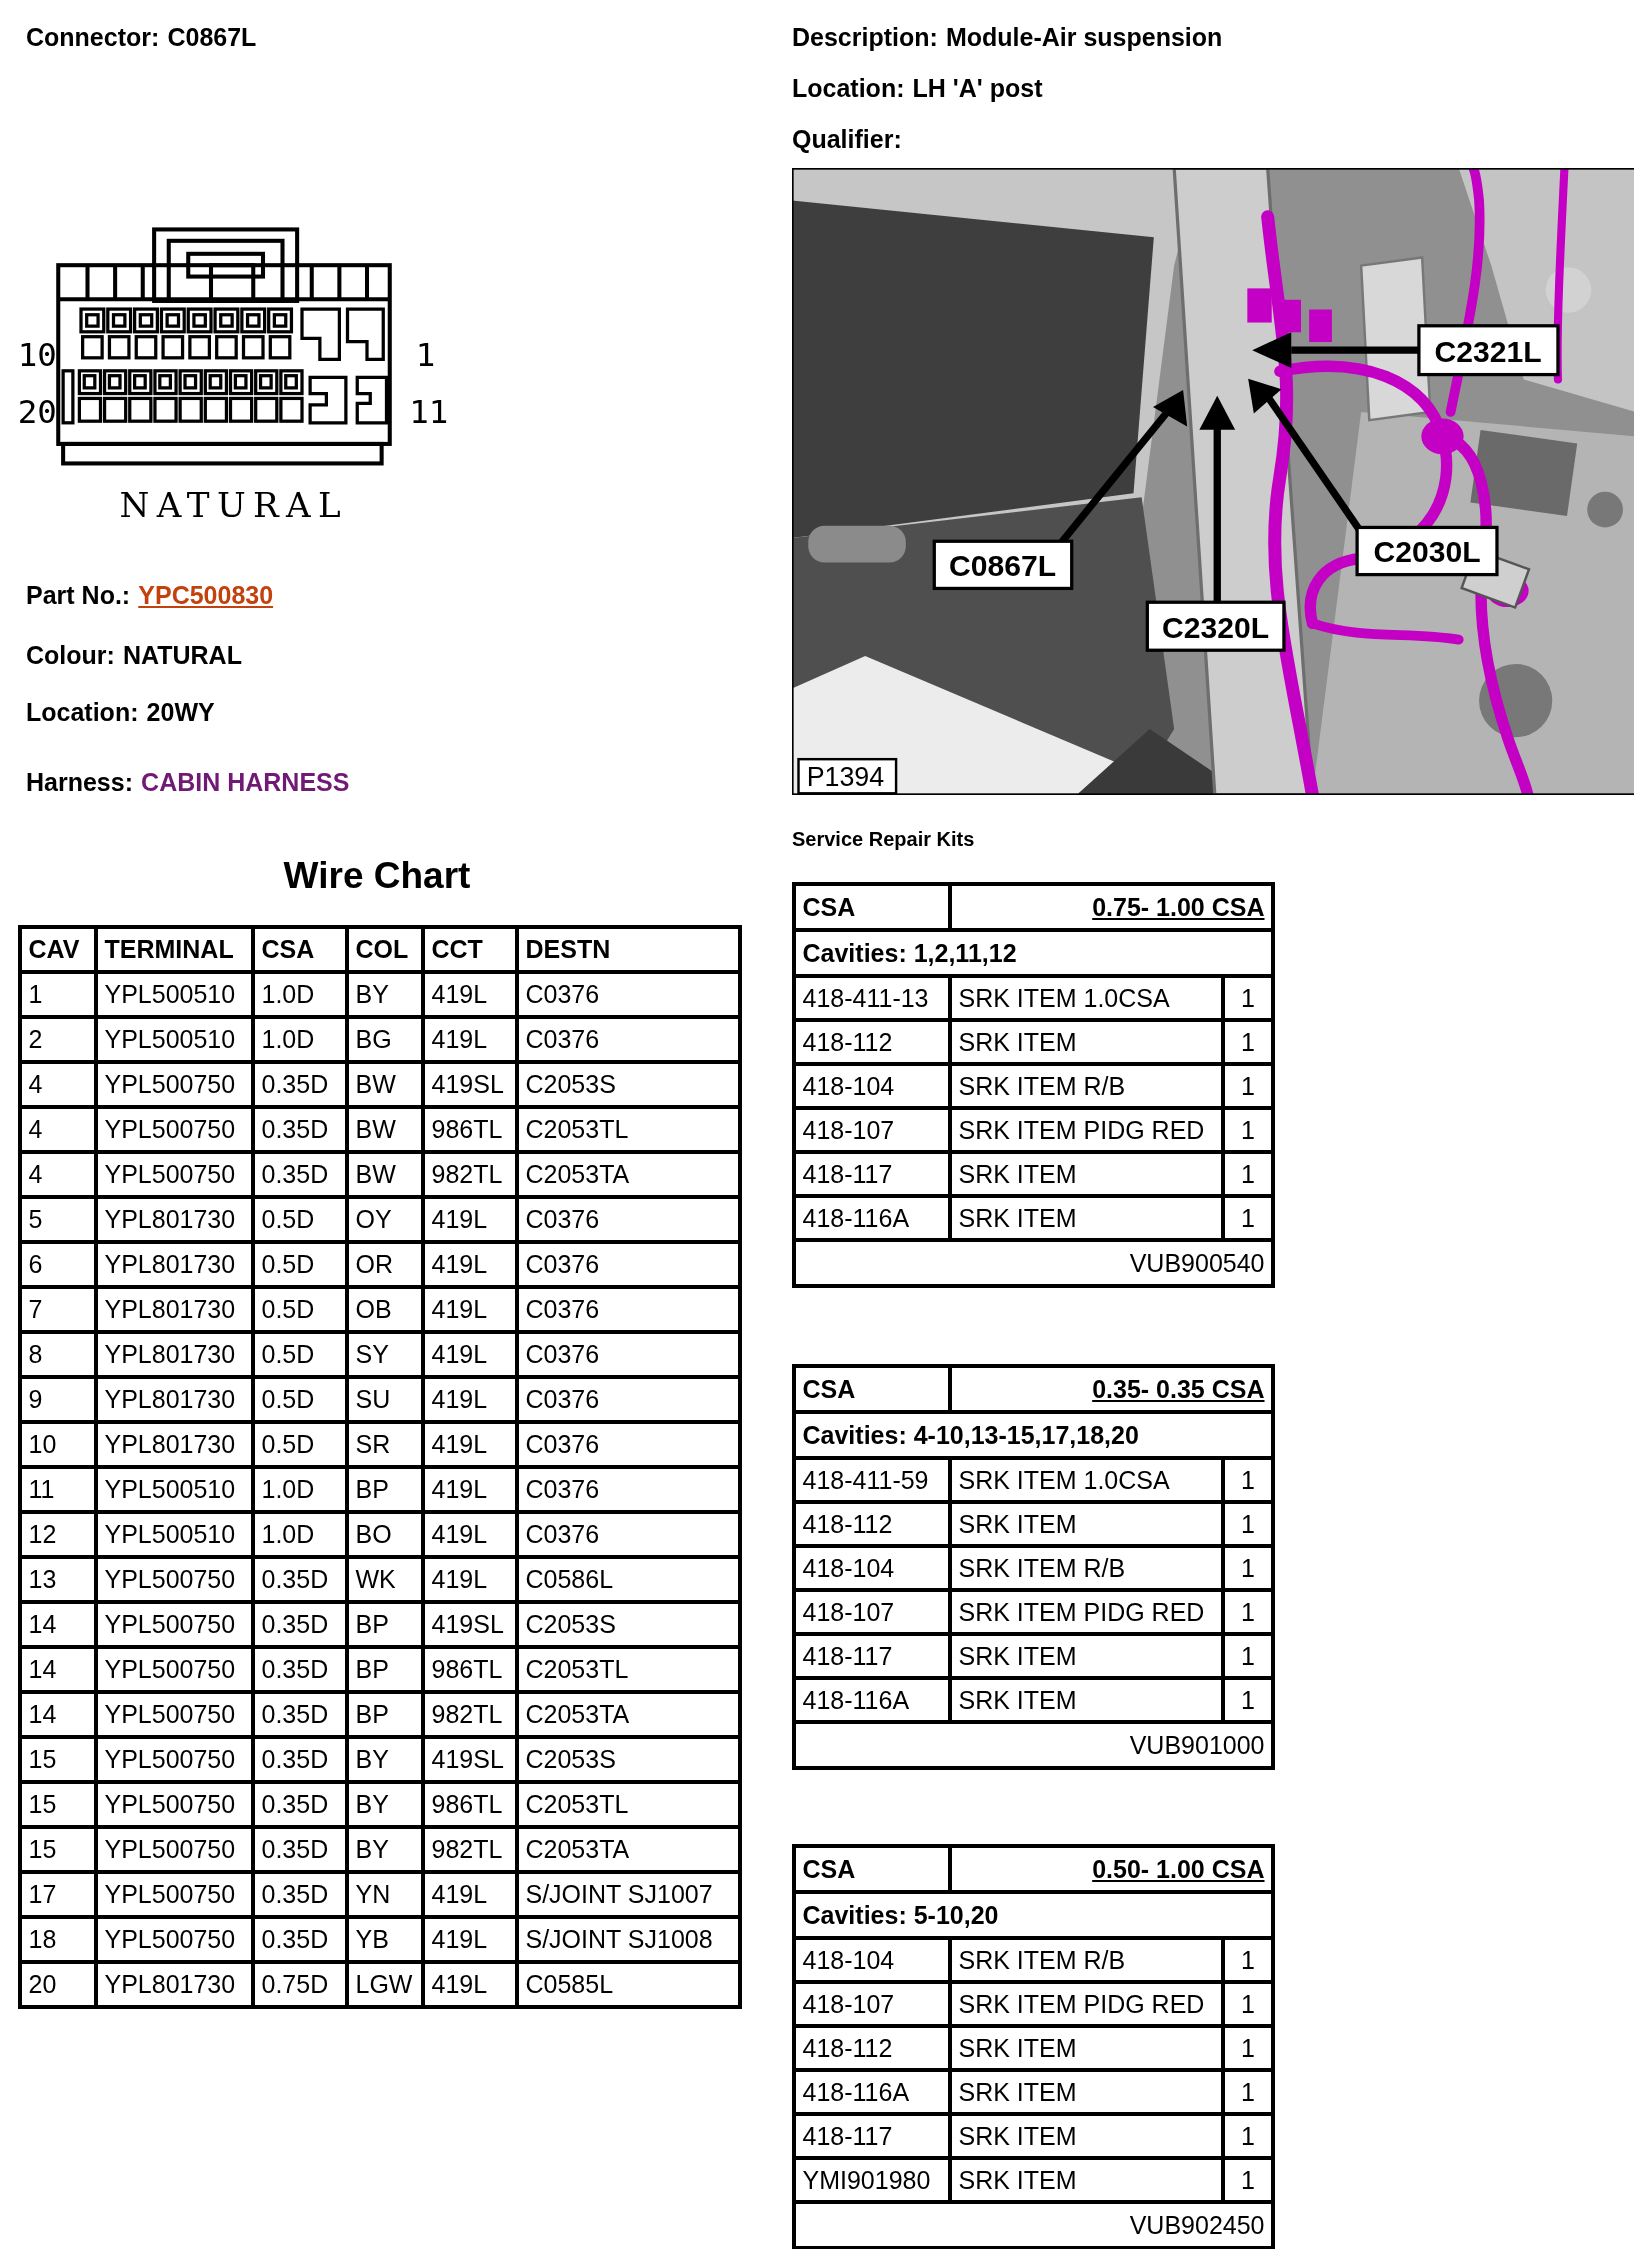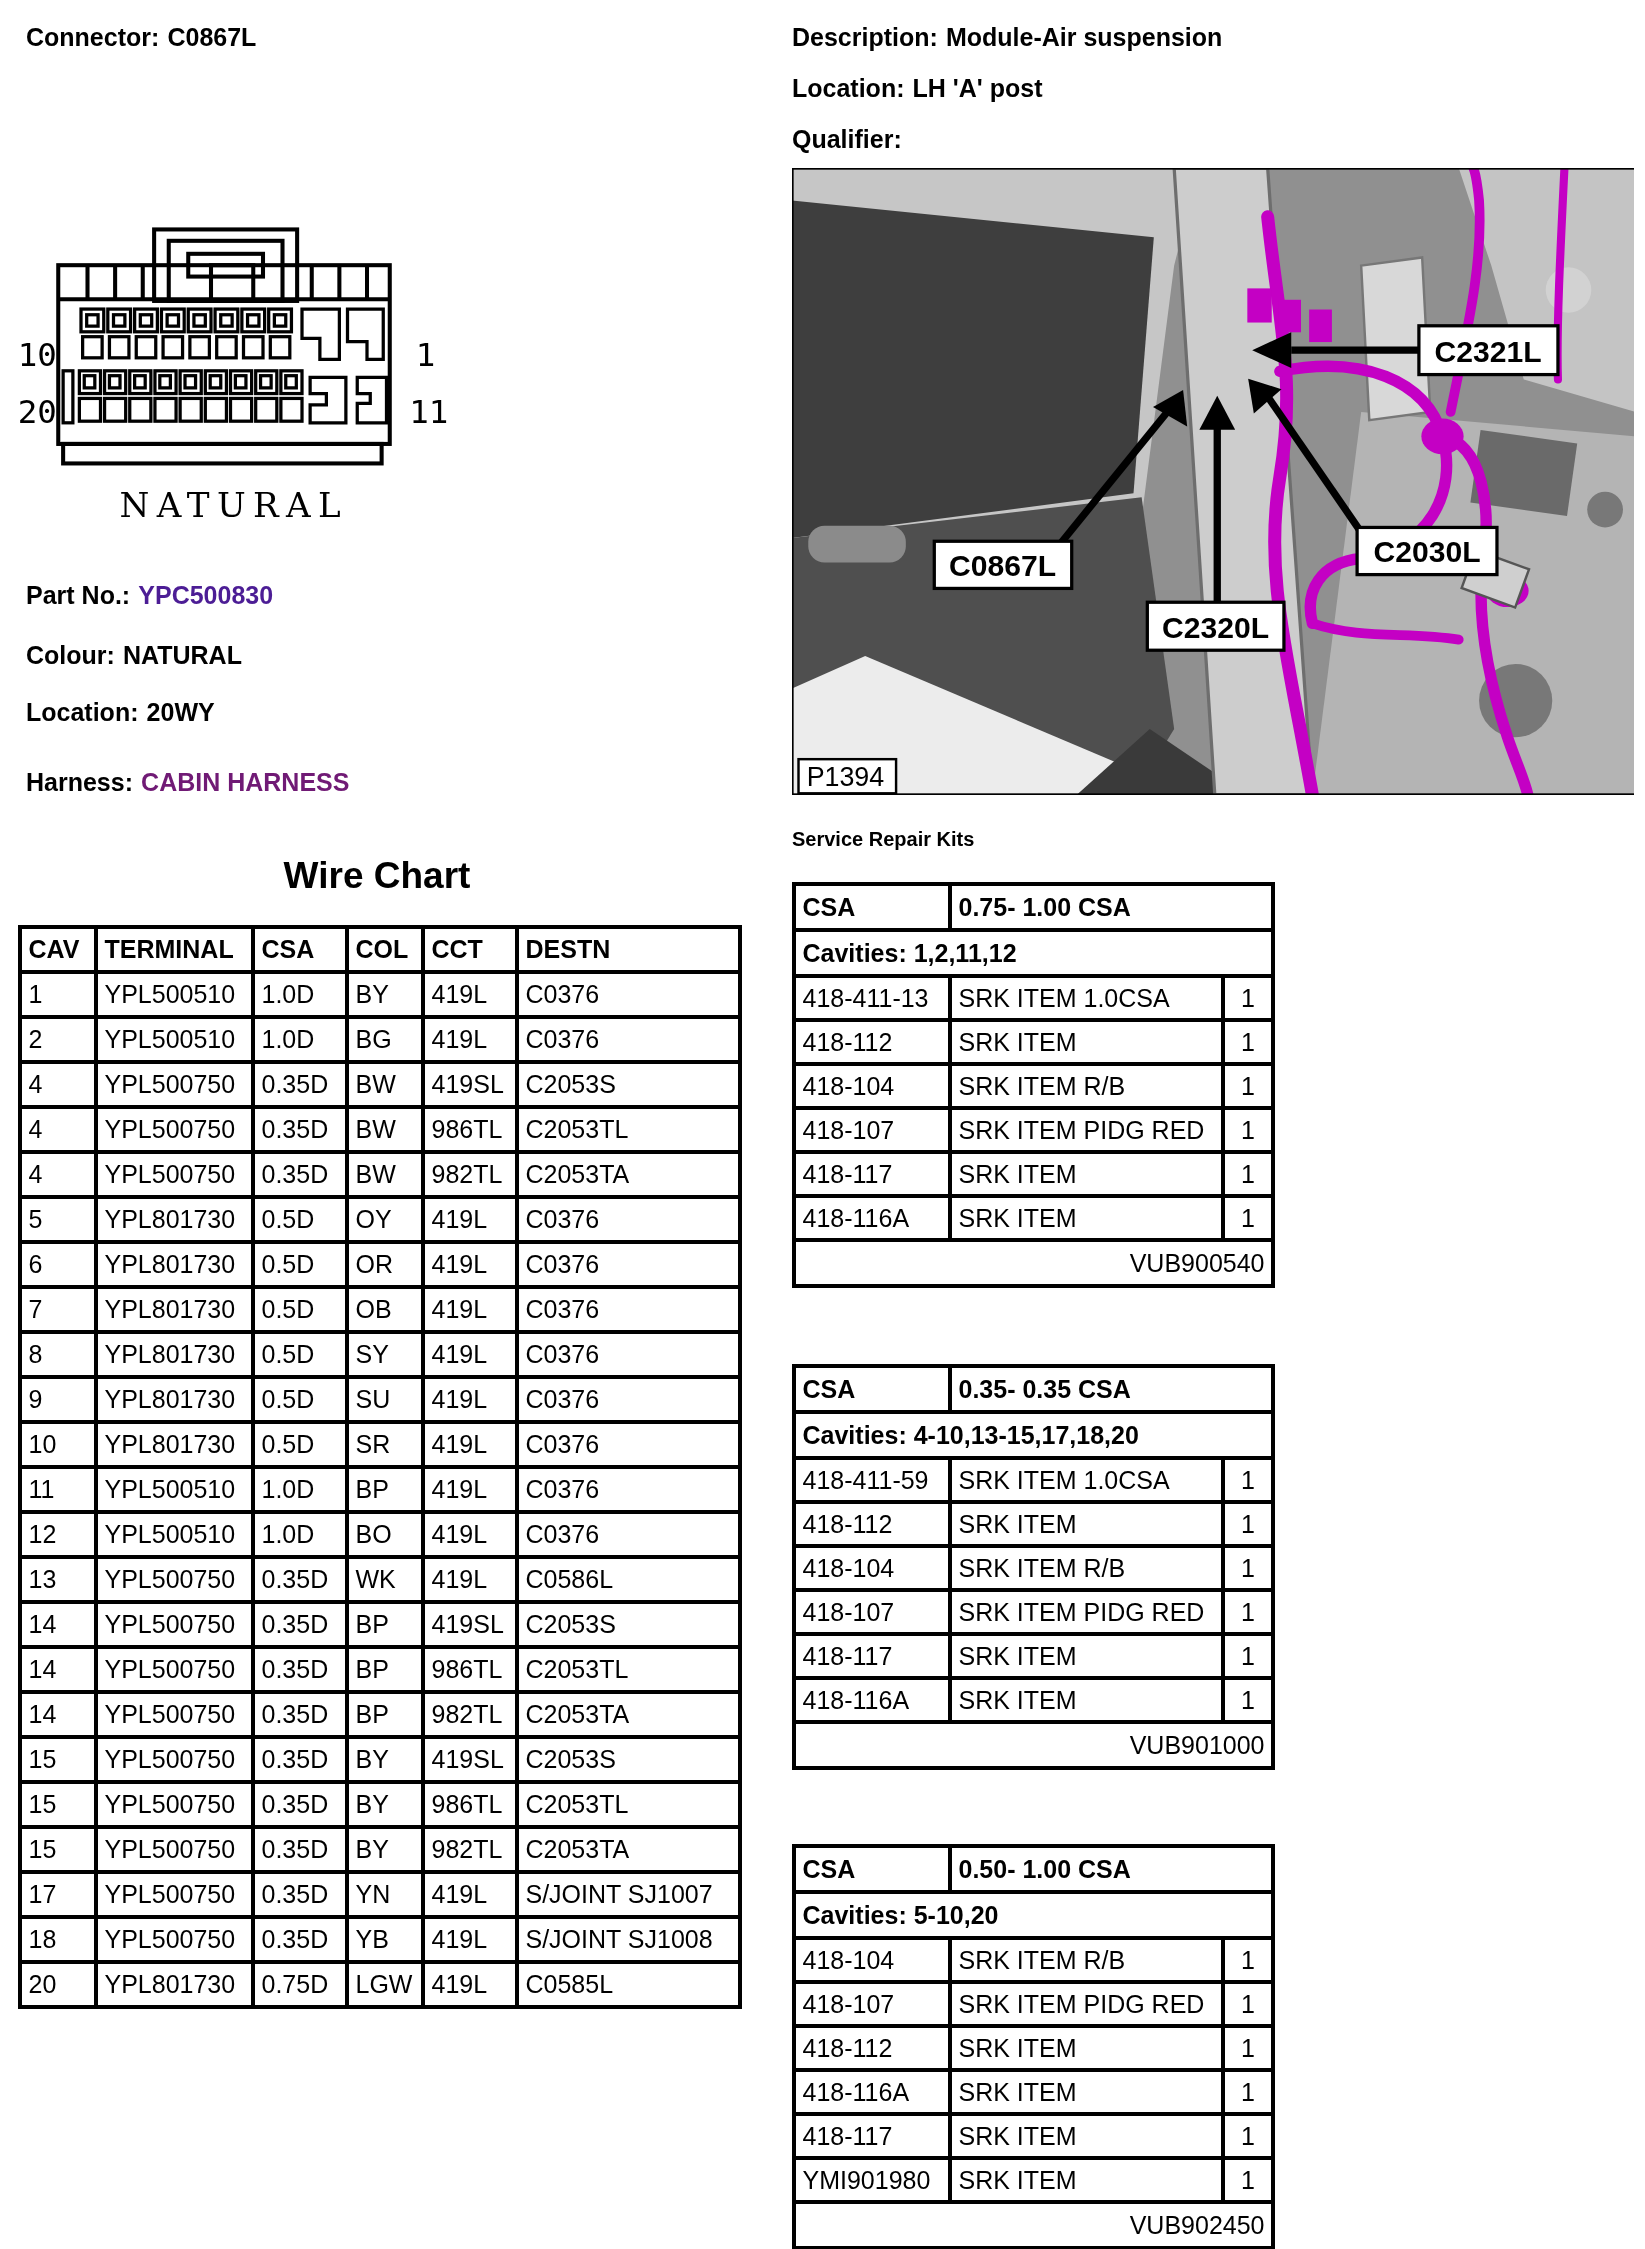--- a/index.html
+++ b/index.html
@@ -15,21 +15,21 @@
   .wc{left:18px;top:925px;width:718px;}
   .wc th,.wc td{border:4.1px solid #000;height:41px;padding:0 6.5px;font-size:25px;
                 text-align:left;vertical-align:middle;overflow:hidden;white-space:nowrap;}
   .wc th{font-weight:bold;}
   
   .srk-title{left:792px;top:828px;font-size:20px;font-weight:bold;}
   .srk{width:480px;}
   .srk td{border:4.1px solid #000;height:40px;padding:0 6.5px;font-size:25px;
           vertical-align:middle;overflow:hidden;white-space:nowrap;}
   .srk .hdr td{font-weight:bold;height:42px;}
-  .srk .ctr{text-align:left;}
+  .srk .ctr{text-align:right;text-decoration:underline;}
   .srk .qty{text-align:center;padding:0 3.3px;}
   .srk .foot td{text-align:right;height:42px;}
   svg text{font-family:"Liberation Sans",sans-serif;}
   .pinnum{font-family:"DejaVu Sans Mono",monospace;font-size:40px;}
   .natural{font-family:"DejaVu Serif",serif;font-size:42px;letter-spacing:9px;}
   .callout{font-size:37px;font-weight:bold;}
   .figid{font-size:33px;}
 </style>
 </head>
 <body>
@@ -129,21 +129,21 @@
       <path d="M420,196 h36 v56 h-36 v-24 h16 v-12 h-16 z"></path>
     </g>
     <text class="pinnum" x="2" y="182">10</text>
     <text class="pinnum" x="2" y="252">20</text>
     <text class="pinnum" x="492" y="182">1</text>
     <text class="pinnum" x="484" y="252">11</text>
     <text class="natural" x="268" y="368" text-anchor="middle">NATURAL</text>
   </svg>
 
   <div class="abs hline" style="left:26px;top:581px">
-    <span class="lab">Part No.:</span><span style="color: #4c1d95;">YPC500830</span>
+    <span class="lab">Part No.:</span><span style="color: #c2410c; text-decoration: underline;">YPC500830</span>
   </div>
   <div class="abs hline" style="left:26px;top:641px">
     <span class="lab">Colour:</span><span>NATURAL</span>
   </div>
   <div class="abs hline" style="left:26px;top:698px">
     <span class="lab">Location:</span><span>20WY</span>
   </div>
   <div class="abs hline" style="left:26px;top:768px">
     <span class="lab">Harness:</span><span style="color: #701a75;">CABIN HARNESS</span>
   </div>

